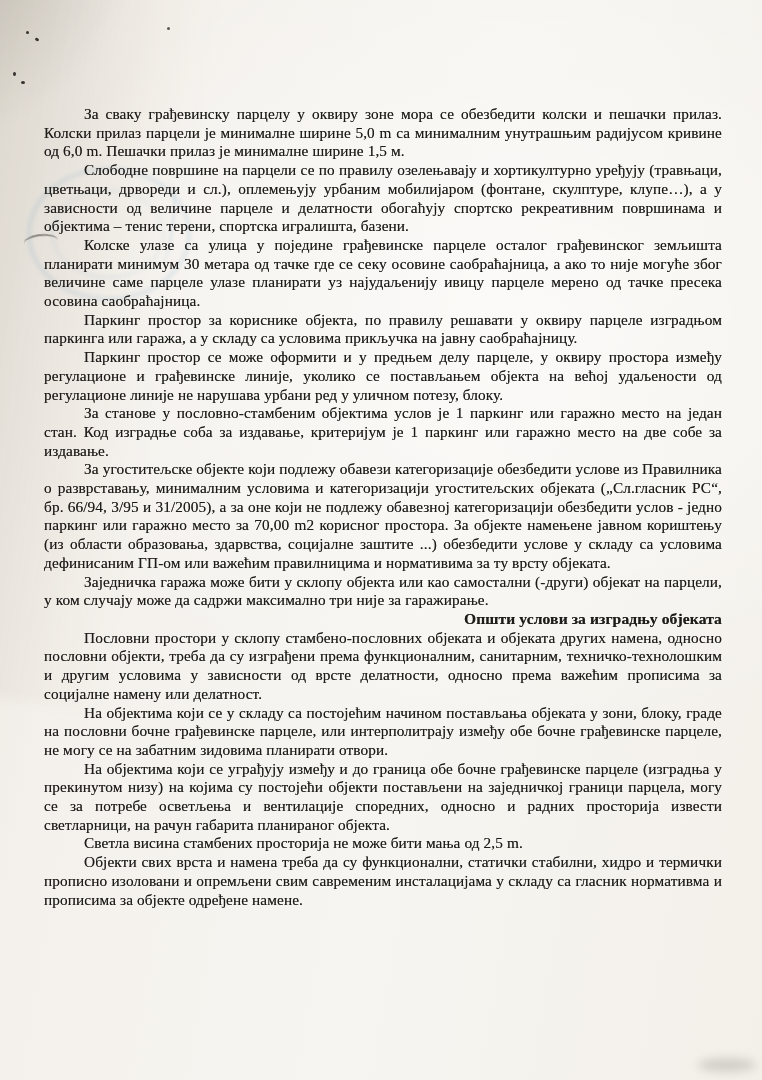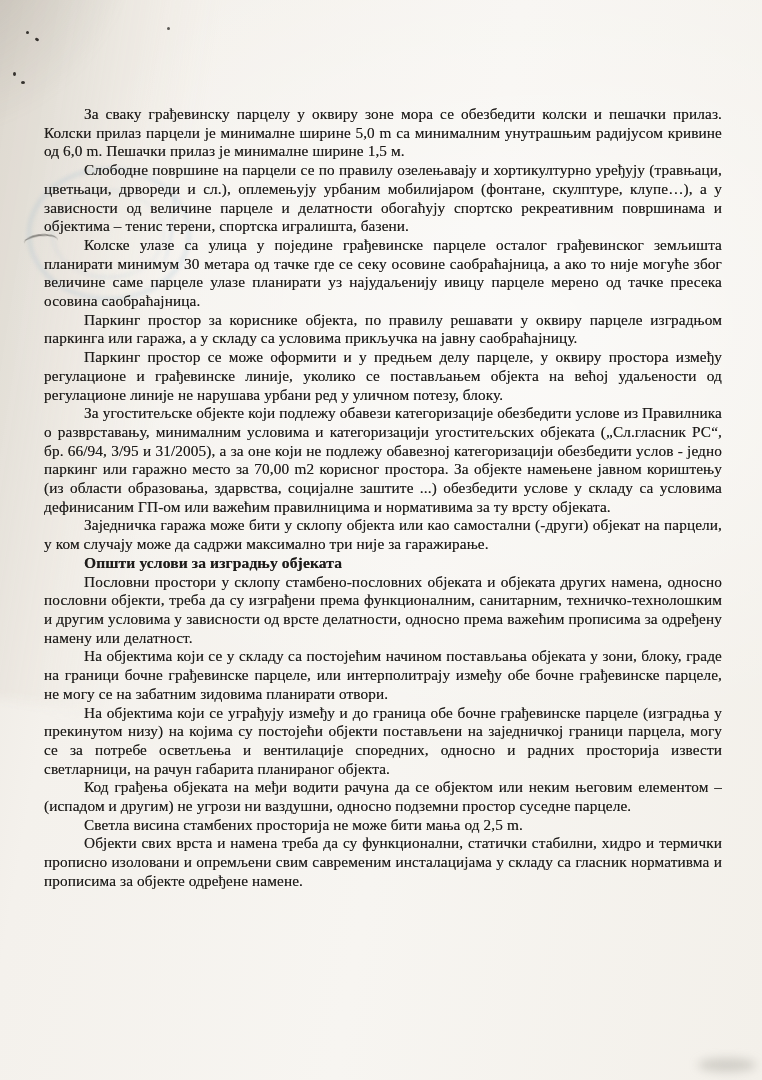--- a/index.html
+++ b/index.html
@@ -126,21 +126,21 @@
     text-shadow: 0 0 0.5px rgba(20,18,16,0.6);
     margin-top: 44px;
   }
   .text-block p {
     margin: 0;
     text-indent: 40px;
   }
   .section-heading {
     margin: 5px 0 2px;
     font-weight: bold;
-    text-align: left;
+    text-align: right;
     text-indent: 0;
     font-size: 15.6px;
   }
 </style>
 </head>
 <body>
 
 <div class="scan-page">
 
   <div class="fold-shadow"></div>
@@ -157,26 +157,26 @@
   <div class="speck s5"></div>
   <div class="pen-curl"></div>
   <div class="corner-smudge"></div>
 
   <div class="text-block">
     <p>За сваку грађевинску парцелу у оквиру зоне мора се обезбедити колски и пешачки прилаз. Колски прилаз парцели је минималне ширине 5,0 m са минималним унутрашњим радијусом кривине од 6,0 m. Пешачки прилаз је минималне ширине 1,5 м.</p>
     <p>Слободне површине на парцели се по правилу озелењавају и хортикултурно уређују (травњаци, цветњаци, дрвореди и сл.), оплемењују урбаним мобилијаром (фонтане, скулптуре, клупе…), а у зависности од величине парцеле и делатности обогаћују спортско рекреативним површинама и објектима – тенис терени, спортска игралишта, базени.</p>
     <p>Колске улазе са улица у поједине грађевинске парцеле осталог грађевинског земљишта планирати минимум 30 метара од тачке где се секу осовине саобраћајница, а ако то није могуће због величине саме парцеле улазе планирати уз најудаљенију ивицу парцеле мерено од тачке пресека осовина саобраћајница.</p>
     <p>Паркинг простор за кориснике објекта, по правилу решавати у оквиру парцеле изградњом паркинга или гаража, а у складу са условима прикључка на јавну саобраћајницу.</p>
     <p>Паркинг простор се може оформити и у предњем делу парцеле, у оквиру простора између регулационе и грађевинске линије, уколико се постављањем објекта на већој удаљености од регулационе линије не нарушава урбани ред у уличном потезу, блоку.</p>
+    <p>За станове у пословно-стамбеним објектима услов је 1 паркинг или гаражно место на један стан. Код изградње соба за издавање, критеријум је 1 паркинг или гаражно место на две собе за издавање.</p>
     <p>За угоститељске објекте који подлежу обавези категоризације обезбедити услове из Правилника о разврставању, минималним условима и категоризацији угоститељских објеката („Сл.гласник РС“, бр. 66/94, 3/95 и 31/2005), а за оне који не подлежу обавезној категоризацији обезбедити услов - једно паркинг или гаражно место за 70,00 m2 корисног простора. За објекте намењене јавном кориштењу (из области образовања, здарвства, социјалне заштите ...) обезбедити услове у складу са условима дефинисаним ГП-ом или важећим правилницима и нормативима за ту врсту објеката.</p>
     <p>Заједничка гаража може бити у склопу објекта или као самостални (-други) објекат на парцели, у ком случају може да садржи максимално три није за гаражирање.</p>
 
     <p class="section-heading">Општи услови за изградњу објеката</p>
 
-    <p>Пословни простори у склопу стамбено-пословних објеката и објеката других намена, односно пословни објекти, треба да су изграђени према функционалним, санитарним, техничко-технолошким и другим условима у зависности од врсте делатности, односно према важећим прописима за одређену намену или делатност.</p>
-    <p>На објектима који се у складу са постојећим начином постављања објеката у зони, блоку, граде на граници бочне грађевинске парцеле, или интерполитрају између обе бочне грађевинске парцеле, не могу се на забатним зидовима планирати отвори.</p>
+    <p>Пословни простори у склопу стамбено-пословних објеката и објеката других намена, односно пословни објекти, треба да су изграђени према функционалним, санитарним, техничко-технолошким и другим условима у зависности од врсте делатности, односно према важећим прописима за социјалне намену или делатност.</p>
+    <p>На објектима који се у складу са постојећим начином постављања објеката у зони, блоку, граде на пословни бочне грађевинске парцеле, или интерполитрају између обе бочне грађевинске парцеле, не могу се на забатним зидовима планирати отвори.</p>
     <p>На објектима који се уграђују између и до граница обе бочне грађевинске парцеле (изградња у прекинутом низу) на којима су постојећи објекти постављени на заједничкој граници парцела, могу се за потребе осветљења и вентилације споредних, односно и радних просторија извести светларници, на рачун габарита планираног објекта.</p>
-    <p>Код грађења објеката на међи водити рачуна да се објектом или неким његовим елементом – (испадом и другим) не угрози ни ваздушни, односно подземни простор суседне парцеле.</p>
     <p>Светла висина стамбених просторија не може бити мања од 2,5 m.</p>
     <p>Објекти свих врста и намена треба да су функционални, статички стабилни, хидро и термички прописно изоловани и опремљени свим савременим инсталацијама у складу са гласник нормативма и прописима за објекте одређене намене.</p>
   </div>
 
 </div>
 
 </body></html>

